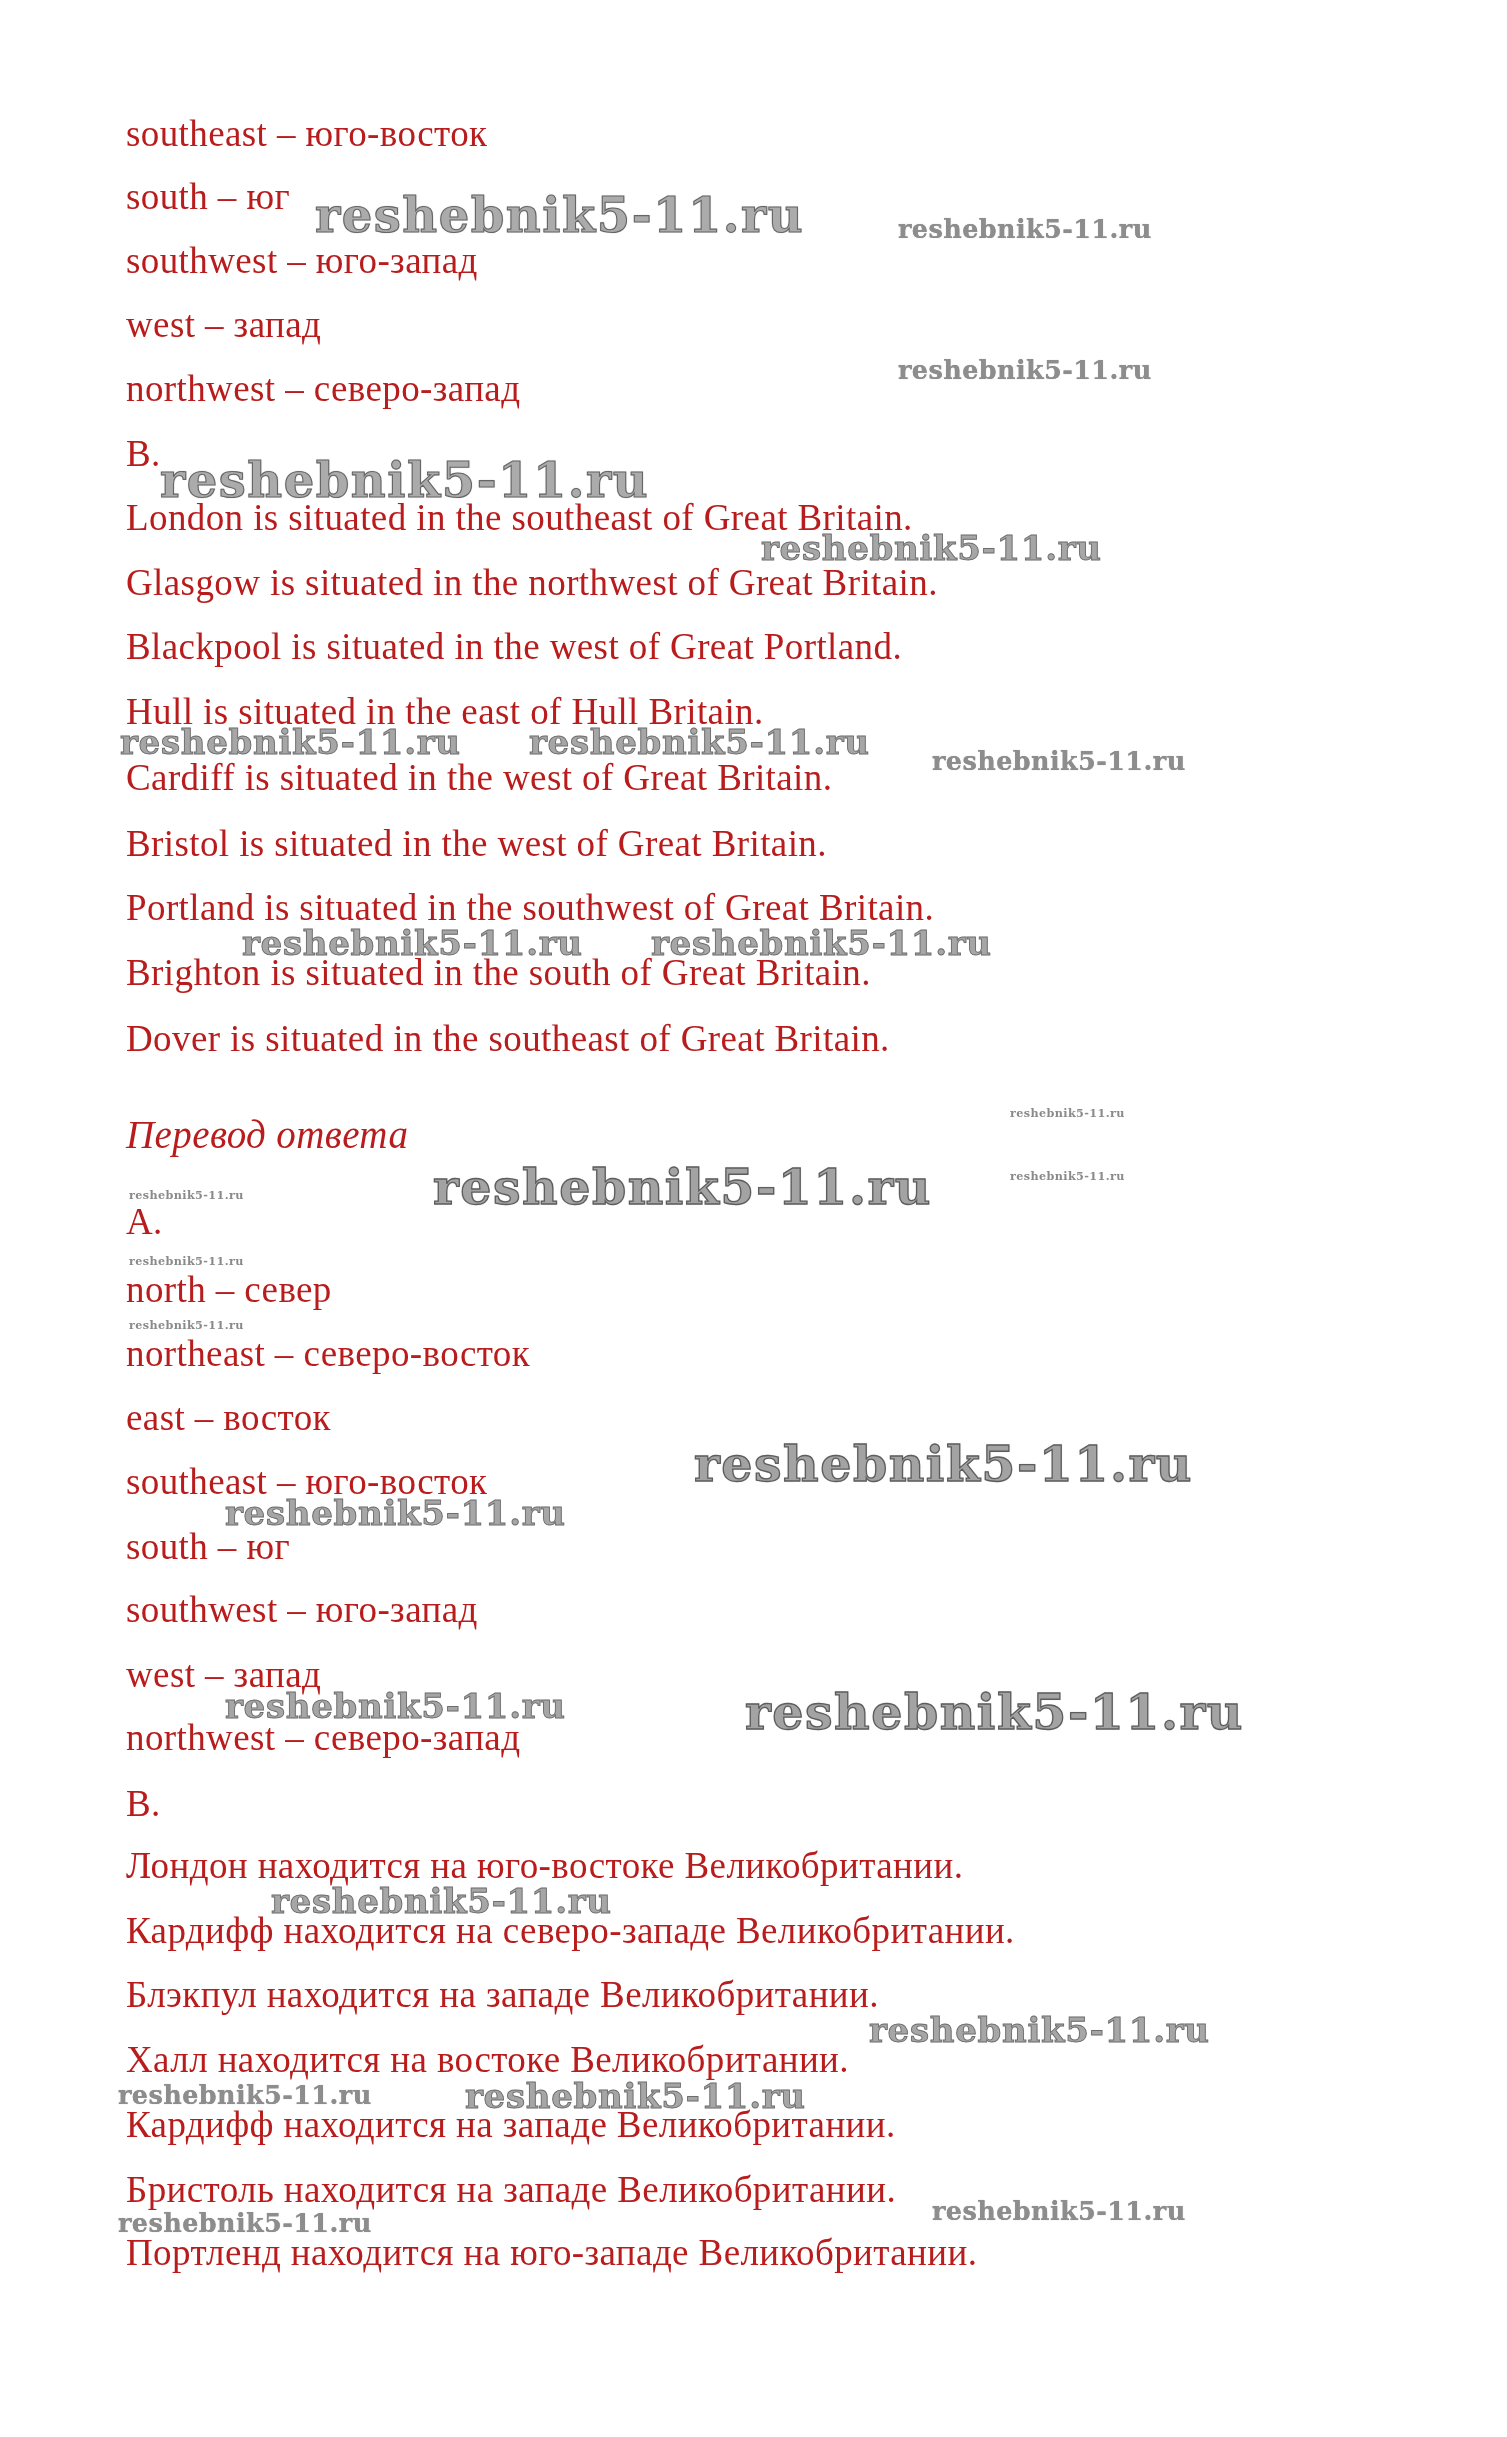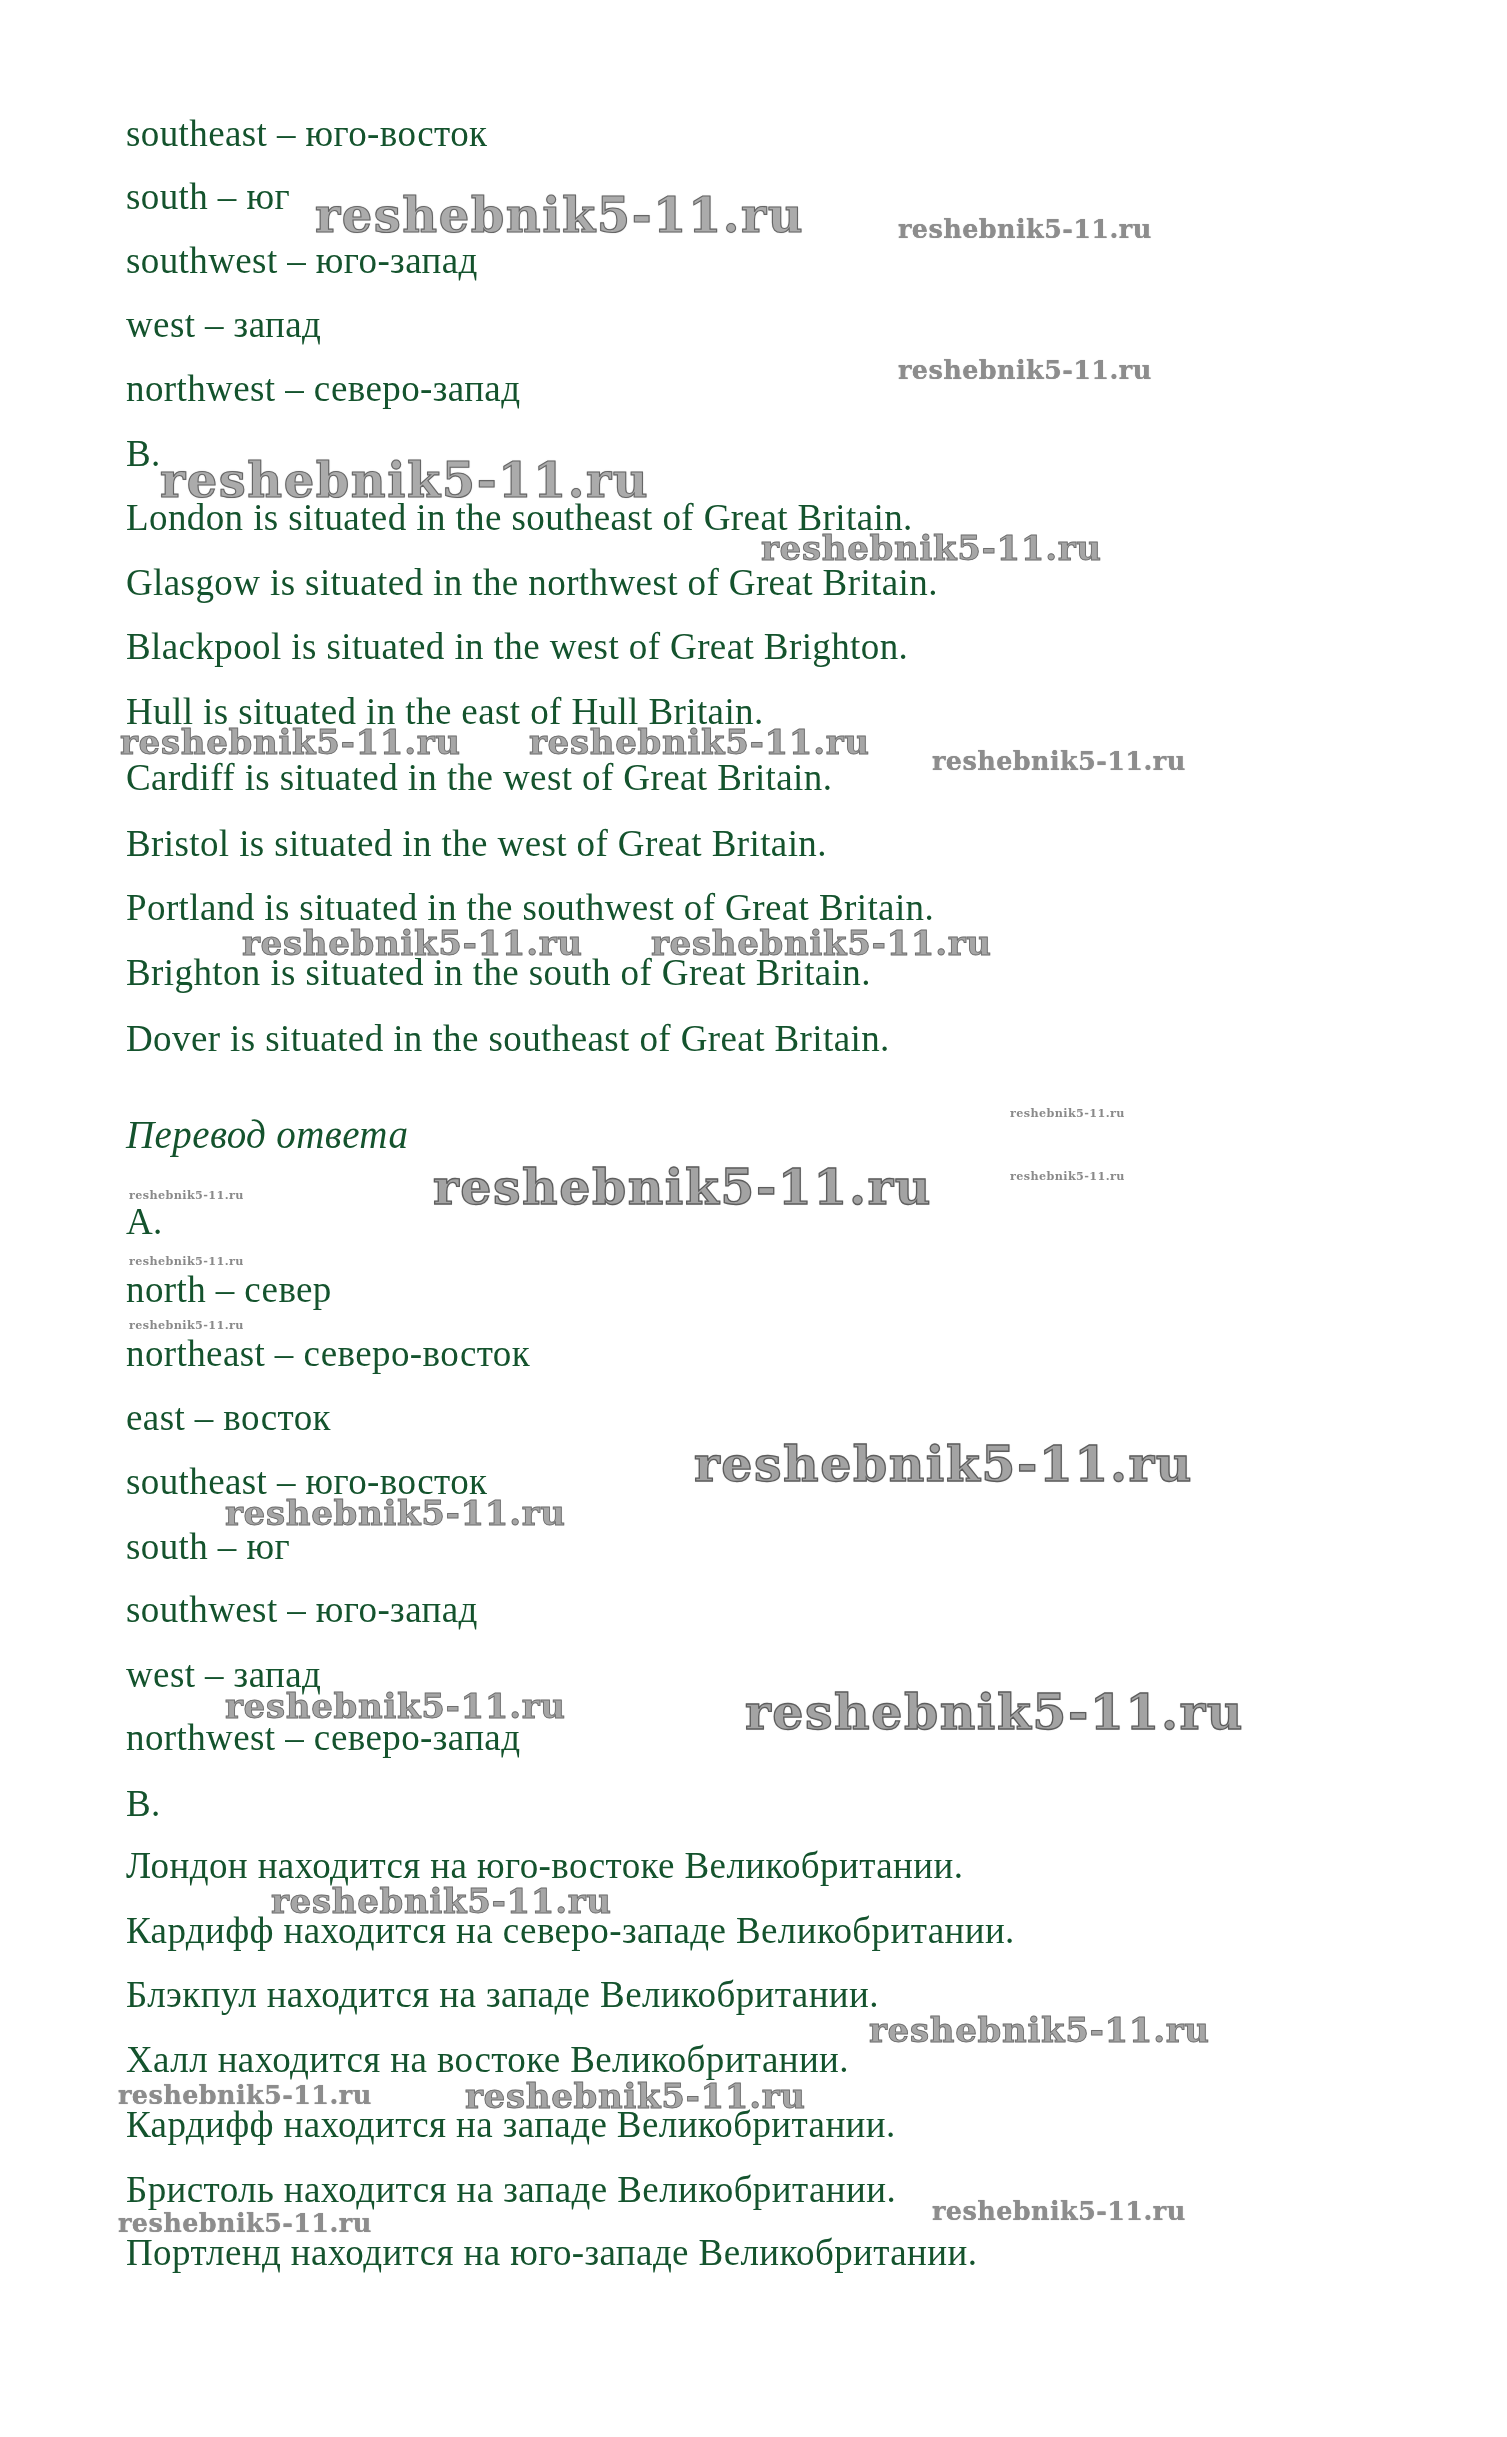--- a/index.html
+++ b/index.html
@@ -16,21 +16,21 @@
     width: 1508px;
     height: 2438px;
     background: #ffffff;
   }
   .line {
     position: absolute;
     left: 126px;
     white-space: nowrap;
     font-family: "Liberation Serif", serif;
     font-size: 37px;
-    color: #14532d;
+    color: #b91c1c;
     letter-spacing: 0.4px;
     line-height: 1.1;
   }
   .heading-italic {
     font-style: italic;
     font-size: 39px;
   }
   .wm {
     position: absolute;
     white-space: nowrap;
@@ -53,21 +53,21 @@
 
   <div class="line" style="top:114px">southeast – юго-восток</div>
   <div class="line" style="top:177px">south – юг</div>
   <div class="line" style="top:241px">southwest – юго-запад</div>
   <div class="line" style="top:305px">west – запад</div>
   <div class="line" style="top:369px">northwest – северо-запад</div>
 
   <div class="line" style="top:434px">B.</div>
   <div class="line" style="top:498px">London is situated in the southeast of Great Britain.</div>
   <div class="line" style="top:563px">Glasgow is situated in the northwest of Great Britain.</div>
-  <div class="line" style="top:627px">Blackpool is situated in the west of Great Brighton.</div>
+  <div class="line" style="top:627px">Blackpool is situated in the west of Great Portland.</div>
   <div class="line" style="top:692px">Hull is situated in the east of Hull Britain.</div>
   <div class="line" style="top:758px">Cardiff is situated in the west of Great Britain.</div>
   <div class="line" style="top:824px">Bristol is situated in the west of Great Britain.</div>
   <div class="line" style="top:888px">Portland is situated in the southwest of Great Britain.</div>
   <div class="line" style="top:953px">Brighton is situated in the south of Great Britain.</div>
   <div class="line" style="top:1019px">Dover is situated in the southeast of Great Britain.</div>
 
   <div class="line heading-italic" style="top:1114px">Перевод ответа</div>
 
   <div class="line" style="top:1202px">A.</div>

